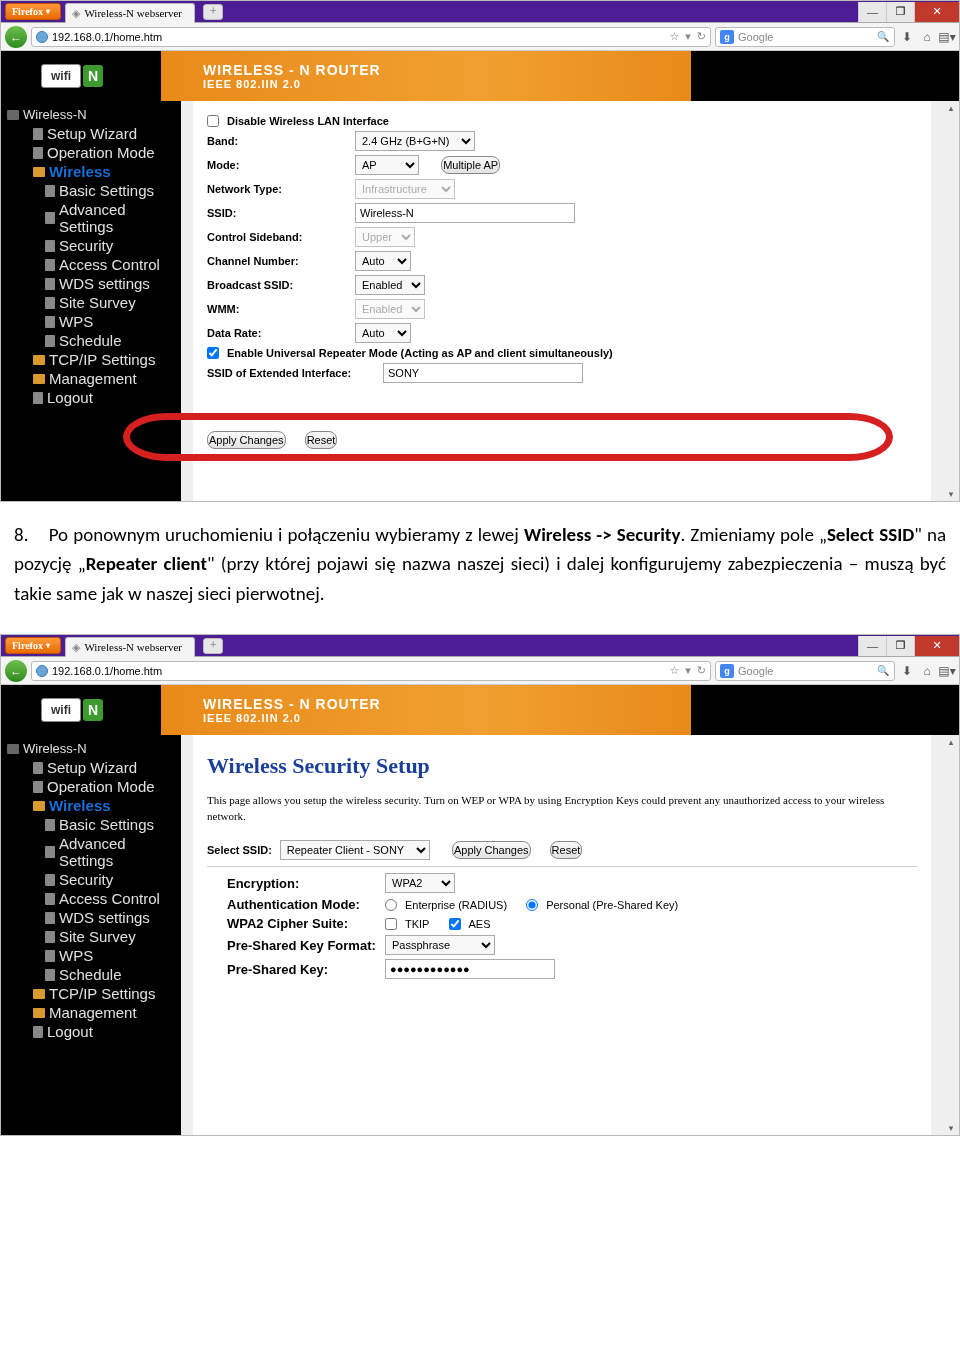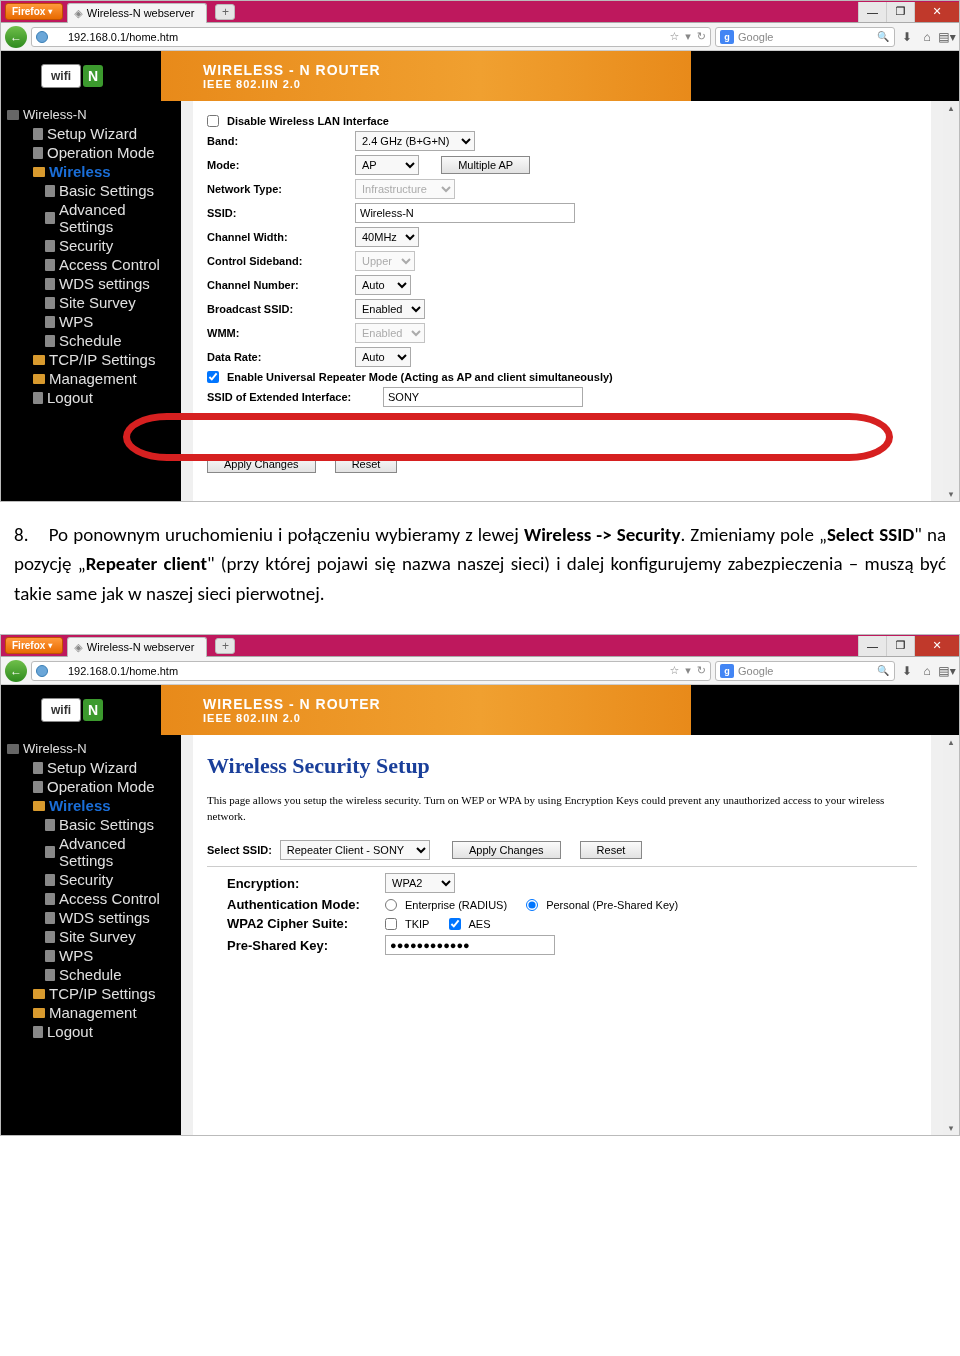--- a/index.html
+++ b/index.html
@@ -1,28 +1,28 @@
 <!DOCTYPE html>
 <html><head>
 <meta charset="utf-8">
 <style>
   * { box-sizing: border-box; margin: 0; padding: 0; }
   body { font-family: Arial, sans-serif; font-size: 12px; background: #fff; }
   .page { width: 960px; margin: 0 auto; }
   .browser-chrome { border: 1px solid #bbb; background: #f0f0f0; }
-  .tab-strip { display: flex; align-items: center; height: 22px; background: #be185d; border-bottom: 1px solid #aaa; }
+  .tab-strip { display: flex; align-items: center; height: 22px; background: #4c1d95; border-bottom: 1px solid #aaa; font-family: Liberation Serif, serif; }
   .ff-btn { display: flex; align-items: center; gap: 3px; background: linear-gradient(#ff9a3c,#e86a00); color: #fff; font-size: 10px; font-weight: bold; padding: 2px 10px 2px 6px; border-radius: 3px; margin: 1px 4px; border: 1px solid #c05000; }
   .tab { display: flex; align-items: center; gap: 4px; background: #f4f4f4; border: 1px solid #bbb; border-bottom: none; border-radius: 3px 3px 0 0; padding: 2px 12px 2px 6px; font-size: 11px; height: 20px; margin-top: 2px; }
   .new-tab { margin-left: 8px; width: 20px; height: 16px; background: #e6e6e6; border: 1px solid #bbb; border-radius: 3px; display: flex; align-items: center; justify-content: center; font-size: 12px; color: #666; }
   .win-btns { margin-left: auto; display: flex; }
   .win-btn { width: 28px; height: 20px; display: flex; align-items: center; justify-content: center; font-size: 11px; background: #e8e8e8; border-left: 1px solid #ccc; }
   .win-close { background: #c0392b; color: #fff; width: 45px; }
   .nav-bar { display: flex; align-items: center; gap: 4px; padding: 3px 4px; background: #f4f4f4; border-bottom: 1px solid #ccc; height: 28px; }
   .nav-back { width: 22px; height: 22px; border-radius: 50%; background: linear-gradient(#6fbf4a,#2e8a1e); color: #fff; display: flex; align-items: center; justify-content: center; font-size: 12px; }
-  .url-box { flex: 1; background: #fff; border: 1px solid #bbb; border-radius: 3px; height: 20px; display: flex; align-items: center; gap: 20px; padding: 0 4px; font-size: 11px; }
+  .url-box { flex: 1; background: #fff; border: 1px solid #bbb; border-radius: 3px; height: 20px; display: flex; align-items: center; gap: 4px; padding: 0 4px; font-size: 11px; }
   .globe { width: 12px; height: 12px; border-radius: 50%; background: #6aa6d8; border: 1px solid #3a7fb6; }
   .url-right { margin-left: auto; display: flex; gap: 6px; color: #888; font-size: 11px; align-items: center; }
   .g-badge { width: 14px; height: 14px; background: #4285f4; color: #fff; font-size: 9px; font-weight: bold; display: flex; align-items: center; justify-content: center; border-radius: 2px; }
   .search-box { width: 180px; background: #fff; border: 1px solid #bbb; border-radius: 3px; height: 20px; display: flex; align-items: center; gap: 4px; padding: 0 4px; font-size: 11px; color: #888; }
   .toolbar-ico { width: 16px; height: 16px; display: flex; align-items: center; justify-content: center; color: #555; font-size: 12px; }
   .router-head { display: flex; align-items: center; height: 50px; background: linear-gradient(90deg,#000 0,#000 160px,#e88a1a 160px,#f0a030 50%,#e88a1a 690px,#000 690px); }
   .wifi-logo { width: 40px; height: 24px; margin-left: 40px; background: #fff; border-radius: 3px; border: 1px solid #888; display: flex; align-items: center; justify-content: center; font-size: 12px; font-weight: bold; color: #333; }
   .wifi-n { width: 20px; height: 22px; background: #3c9a2e; color: #fff; border-radius: 3px; display: flex; align-items: center; justify-content: center; font-weight: bold; font-size: 14px; margin-left: 2px; }
   .head-txt { margin-left: 100px; color: #fff; }
   .head-t1 { font-size: 14px; font-weight: bold; letter-spacing: 1px; }
@@ -35,21 +35,21 @@
   .sb-item.sel { color: #1a6ed8; font-weight: bold; }
   .folder-ico { width: 12px; height: 10px; background: #d89a2e; border-radius: 1px; flex: none; }
   .page-ico { width: 10px; height: 12px; background: #888; border-radius: 1px; flex: none; }
   .content { flex: 1; background: #fff; padding: 10px 14px 10px 14px; position: relative; }
   .scroll-col { width: 16px; background: #efefef; display: flex; flex-direction: column; align-items: center; justify-content: space-between; }
   .scroll-arrow { font-size: 9px; color: #666; padding: 2px 0; }
   .frow { display: flex; align-items: center; gap: 8px; margin: 4px 0; font-size: 11px; }
   .flabel { width: 140px; font-weight: bold; }
   .select { border: 1px solid #aaa; background: #f8f8f8; font-size: 11px; padding: 1px 2px; height: 20px; }
   .txt { border: 1px solid #aaa; font-size: 11px; padding: 1px 4px; height: 20px; }
-  .btn { border: 1px solid #888; background: linear-gradient(#fafafa,#e2e2e2); font-size: 11px; padding: 2px 16px; border-radius: 0; cursor: pointer; }
+  .btn { border: 1px solid #888; background: linear-gradient(#fafafa,#e2e2e2); font-size: 11px; padding: 2px 1px; border-radius: 8px; cursor: pointer; }
   .chk { width: 12px; height: 12px; }
   .red-ring { position: absolute; border: 7px solid #d62020; border-radius: 55px/30px; pointer-events: none; }
   .divider { border-top: 1px solid #ccc; margin: 6px 0; }
   .doc-text { font-family: Calibri, Arial, sans-serif; font-size: 19px; line-height: 1.55; padding: 18px 14px 26px 14px; text-align: justify; color: #000; }
   .page-title-blue { color: #1a3f9a; font-size: 22px; font-weight: bold; font-family: "Times New Roman", serif; margin: 8px 0 14px 0; }
   .intro { font-size: 11px; font-family: "Times New Roman", serif; margin-bottom: 16px; line-height: 1.4; }
   .form-block .frow .flabel2 { width: 150px; font-weight: bold; font-size: 13px; }
   .radio { width: 12px; height: 12px; }
   .bottom-pad { height: 140px; }
 </style>
@@ -181,24 +181,20 @@
         <div class="frow"><span class="flabel">Mode:</span><select class="select" style="width:64px"><option>AP</option></select>&nbsp;&nbsp;<button class="btn">Multiple AP</button></div>
         <div class="frow">
             <span class="flabel">Network Type:</span>
             <select class="select" style="width:100px;color:#888" disabled=""><option>Infrastructure</option></select>
           </div>
         <div class="frow">
             <span class="flabel">SSID:</span>
             <input class="txt" style="width: 220px;" value="Wireless-N">
           </div>
         <div class="frow">
-            <span class="flabel">Channel Width:</span>
-            <select class="select" style="width:64px"><option>40MHz</option></select>
-          </div>
-        <div class="frow">
             <span class="flabel">Control Sideband:</span>
             <select class="select" style="width:60px;color:#888" disabled=""><option>Upper</option></select>
           </div>
         <div class="frow">
             <span class="flabel">Channel Number:</span>
             <select class="select" style="width:56px"><option>Auto</option></select>
           </div>
         <div class="frow">
             <span class="flabel">Broadcast SSID:</span>
             <select class="select" style="width:70px"><option>Enabled</option></select>
@@ -372,20 +368,24 @@
             </div>
           <div class="frow"><span class="flabel2">Authentication Mode:</span>
             <input type="radio" class="radio" style=""> <span style="font-size:11px">Enterprise (RADIUS)</span>&nbsp;
             <input type="radio" class="radio" checked="" style=""> <span style="font-size:11px">Personal (Pre-Shared Key)</span>
           </div>
           <div class="frow"><span class="flabel2">WPA2 Cipher Suite:</span>
             <input type="checkbox" class="chk" style=""> <span style="font-size:11px">TKIP</span>&nbsp;
             <input type="checkbox" class="chk" checked="" style=""> <span style="font-size:11px">AES</span>
           </div>
           <div class="frow">
+              <span class="flabel2">Pre-Shared Key Format:</span>
+              <select class="select" style="width:110px"><option>Passphrase</option></select>
+            </div>
+          <div class="frow">
               <span class="flabel2">Pre-Shared Key:</span>
               <input class="txt" style="width: 170px;" value="●●●●●●●●●●●●">
             </div>
         </div>
         <div class="bottom-pad"></div>
       </div>
 
       <div class="scroll-col">
         <span class="scroll-arrow">▴</span>
         <span class="scroll-arrow">▾</span>

